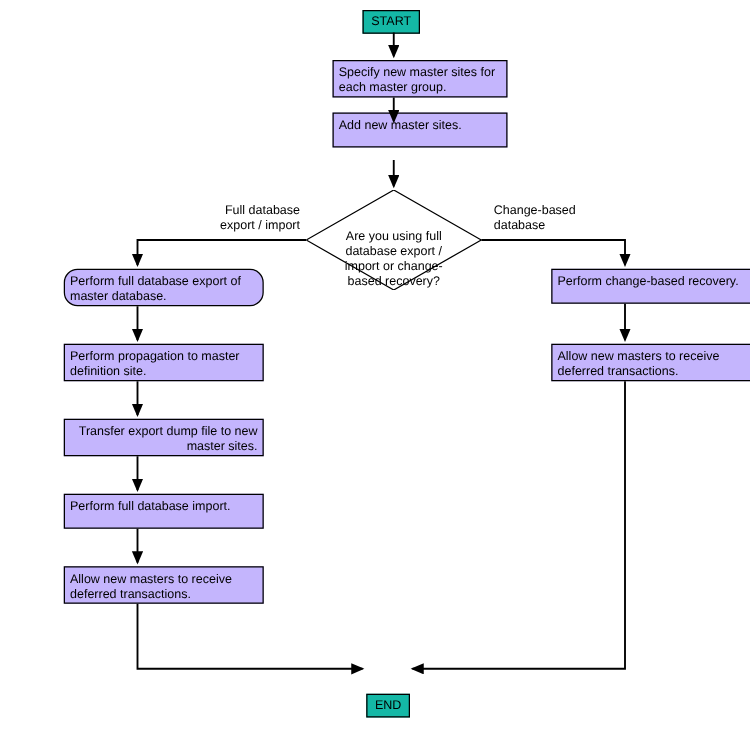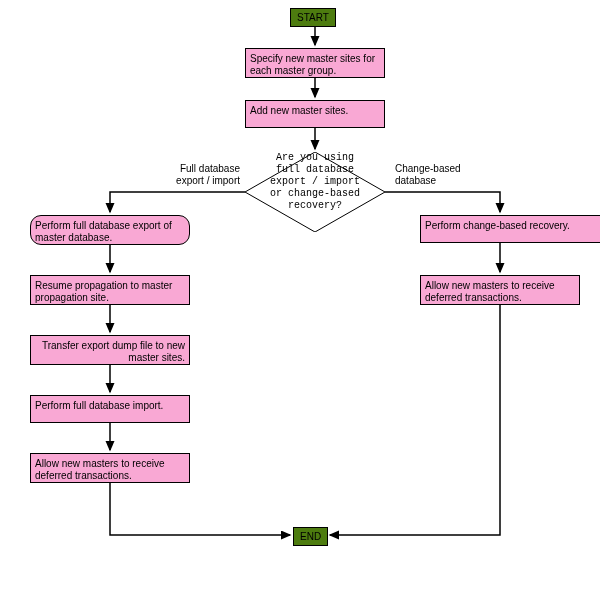--- a/index.html
+++ b/index.html
@@ -7,44 +7,44 @@
       padding: 0;
       font-family: Arial, sans-serif;
       background: white;
       width: 600px;
       height: 600px;
       position: relative;
     }
     .box {
       position: absolute;
       border: 1px solid black;
-      background: #f9a8d4;
+      background: #c4b5fd;
       font-size: 10px;
       padding: 4px;
       box-sizing: border-box;
       display: flex;
       align-items: flex-start;
       line-height: 1.2;
+      margin-left: 21px;
     }
     .start-end {
       position: absolute;
       border: 1px solid black;
-      background: #4d7c0f;
+      background: #14b8a6;
       font-size: 10px;
       padding: 3px 6px;
       text-align: center;
     }
     .diamond {
       position: absolute;
       width: 140px;
       height: 80px;
       display: flex;
-      align-items: flex-start;
+      align-items: flex-end;
       justify-content: center;
-      font-family: Liberation Mono, monospace;
     }
     .diamond svg {
       position: absolute;
       top: 0;
       left: 0;
     }
     .diamond-text {
       position: relative;
       font-size: 10px;
       text-align: center;
@@ -62,21 +62,21 @@
 <body>
 
 <div class="start-end" style="left:290px; top:8px;">
   <span>START</span>
 </div>
 
 <div class="box" style="left:245px; top:48px; width:140px; height:30px;">
   <span>Specify new master sites for each master group.</span>
 </div>
 
-<div class="box" style="left:245px; top:100px; width:140px; height:28px;">
+<div class="box" style="left:245px; top:90px; width:140px; height:28px;">
   <span>Add new master sites.</span>
 </div>
 
 <div class="diamond" style="left:245px; top:152px;">
   <svg width="140" height="80">
     <polygon points="70,0 140,40 70,80 0,40" fill="white" stroke="black" stroke-width="1"></polygon>
   </svg>
   <div class="diamond-text">Are you using full database export / import or change-based recovery?</div>
 </div>
 
@@ -84,40 +84,40 @@
   <span style="display:inline-block; width:75px;">Full database export / import</span>
 </div>
 <div class="label" style="left:395px; top:163px;">
   <span style="display:inline-block; width:90px;">Change-based database</span>
 </div>
 
 <div class="box" style="left:30px; top:215px; width:160px; height:30px;border-radius:11px;">
   <span>Perform full database export of master database.</span>
 </div>
 <div class="box" style="left:30px; top:275px; width:160px; height:30px;">
-  <span>Resume propagation to master propagation site.</span>
+  <span>Perform propagation to master definition site.</span>
 </div>
 <div class="box" style="left:30px; top:335px; width:160px; height:30px;text-align:right;">
   <span>Transfer export dump file to new master sites.</span>
 </div>
 <div class="box" style="left:30px; top:395px; width:160px; height:28px;text-align:center;">
   <span>Perform full database import.</span>
 </div>
 <div class="box" style="left:30px; top:453px; width:160px; height:30px;">
   <span>Allow new masters to receive deferred transactions.</span>
 </div>
 
 <div class="box" style="left:420px; top:215px; width:184px; height:28px;">
   <span>Perform change-based recovery.</span>
 </div>
 <div class="box" style="left:420px; top:275px; width:160px; height:30px;">
   <span>Allow new masters to receive deferred transactions.</span>
 </div>
 
-<div class="start-end" style="left:293px; top:527px;">
+<div class="start-end" style="left:293px; top:555px;">
   <span>END</span>
 </div>
 
 <svg style="position:absolute; left:0; top:0; width:600px; height:600px; pointer-events:none;">
   <defs>
     <marker id="arrowhead" markerWidth="8" markerHeight="8" refX="6" refY="3" orient="auto">
       <polygon points="0 0, 7 3, 0 6" fill="black"></polygon>
     </marker>
   </defs>
 

